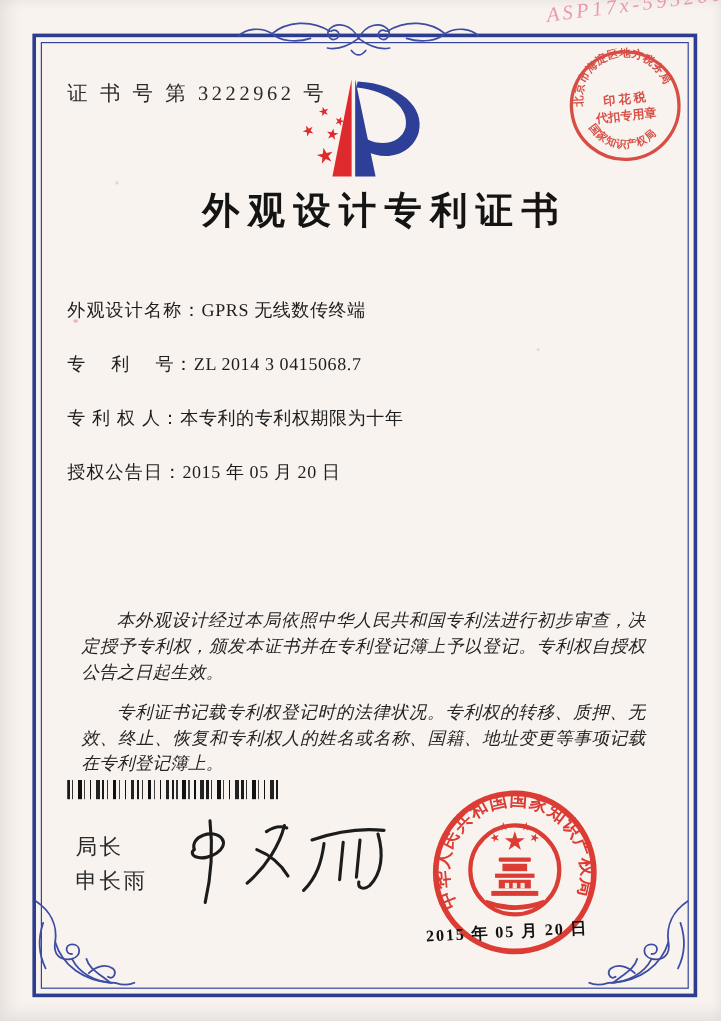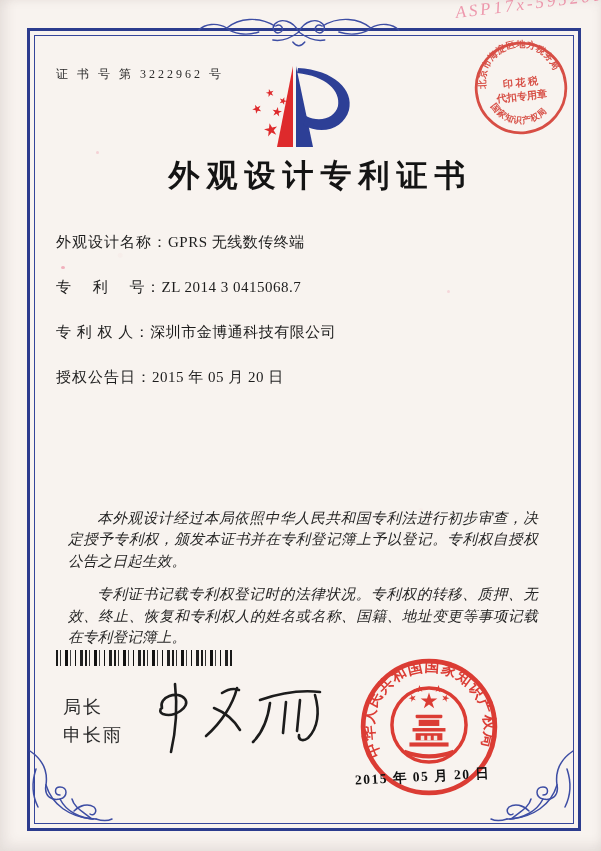--- a/index.html
+++ b/index.html
@@ -16,31 +16,31 @@
   
   .frame-outer{position:absolute; left:27px; top:28px; width:548px; height:797px;
     border:3px solid #2c3c8e;}
   .frame-inner{position:absolute; left:4px; top:4px; right:4px; bottom:4px;
     border:1px solid #35459a;}
   .ornament{position:absolute; color:#3d4da4;}
   .orn-top{left:50%; top:12px; transform:translateX(-51%);}
   .orn-bl{left:22px; bottom:18px;}
   .orn-br{right:20px; bottom:18px; transform:scaleX(-1);}
   
-  .cert-no{position:absolute; left:56px; top:66px; font-size:12px; letter-spacing:3px; color:#2a2a2a; white-space:nowrap;}
+  .cert-no{position:absolute; left:56px; top:66px; font-size:17px; letter-spacing:3px; color:#2a2a2a; white-space:nowrap;}
   .logo{position:absolute; left:240px; top:60px; width:120px; height:98px;}
   .title{position:absolute; left:0; top:155px; width:100%; text-align:center;
     font-size:31px; font-weight:bold; letter-spacing:7px; color:#141414; white-space:nowrap;padding-left:20px;}
   .handwriting{position:absolute; left:455px; top:-6px; transform:rotate(-7deg);
     font-style:italic; font-size:17px; letter-spacing:3px; color:rgba(233,120,150,.75); white-space:nowrap;}
   
   .tax-stamp{position:absolute; left:473px; top:40px; width:96px; height:96px;
     transform:rotate(-6deg); opacity:.88; mix-blend-mode:multiply;}
   
-  .fields{position:absolute; left:56px; top:233px; width:500px;font-family:Liberation Serif, serif;}
+  .fields{position:absolute; left:56px; top:249px; width:500px;font-family:Liberation Serif, serif;}
   .field-row{height:21px; margin-bottom:24px; font-size:15px; letter-spacing:.5px; white-space:nowrap; color:#1d1d1d;}
   .field-row .lbl{letter-spacing:1px;}
   
   .body-text{position:absolute; left:56px; top:496px; width:494px;}
   .body-text p{margin:12px; text-indent:2em; font-size:14.6px; line-height:21.4px;
     text-align:justify; color:#252525; font-style:italic; letter-spacing:.2px;}
   
   .barcode{position:absolute; left:56px; top:650px; width:178px; height:16px;
     background:repeating-linear-gradient(90deg,
       #1a1a1a 0 2px, transparent 2px 4px,
@@ -139,21 +139,21 @@
     <text font-size="8.2" letter-spacing="0.6" fill="#d93a30" font-weight="bold">
       <textPath href="#taxBot">国家知识产权局</textPath>
     </text>
     <text x="45" y="43" text-anchor="middle" font-size="9.5" fill="#d93a30" font-weight="bold">印 花 税</text>
     <text x="45" y="56" text-anchor="middle" font-size="9.5" fill="#d93a30" font-weight="bold">代扣专用章</text>
   </svg>
 
   <div class="fields">
     <div class="field-row"><span class="lbl">外观设计名称：</span><span>GPRS 无线数传终端</span></div>
     <div class="field-row"><span class="lbl">专　 利 　号：</span><span>ZL 2014 3 0415068.7</span></div>
-    <div class="field-row"><span class="lbl">专 利 权 人：</span><span>深圳市金博通科技有限公司</span></div>
+    <div class="field-row"><span class="lbl">专 利 权 人：</span><span>本专利的专利权期限为十年</span></div>
     <div class="field-row"><span class="lbl">授权公告日：</span><span>2015 年 05 月 20 日</span></div>
   </div>
 
   <div class="body-text">
     <p>本外观设计经过本局依照中华人民共和国专利法进行初步审查，决定授予专利权，颁发本证书并在专利登记簿上予以登记。专利权自授权公告之日起生效。</p>
     <p>专利证书记载专利权登记时的法律状况。专利权的转移、质押、无效、终止、恢复和专利权人的姓名或名称、国籍、地址变更等事项记载在专利登记簿上。</p>
   </div>
 
   <div class="barcode"></div>
 

